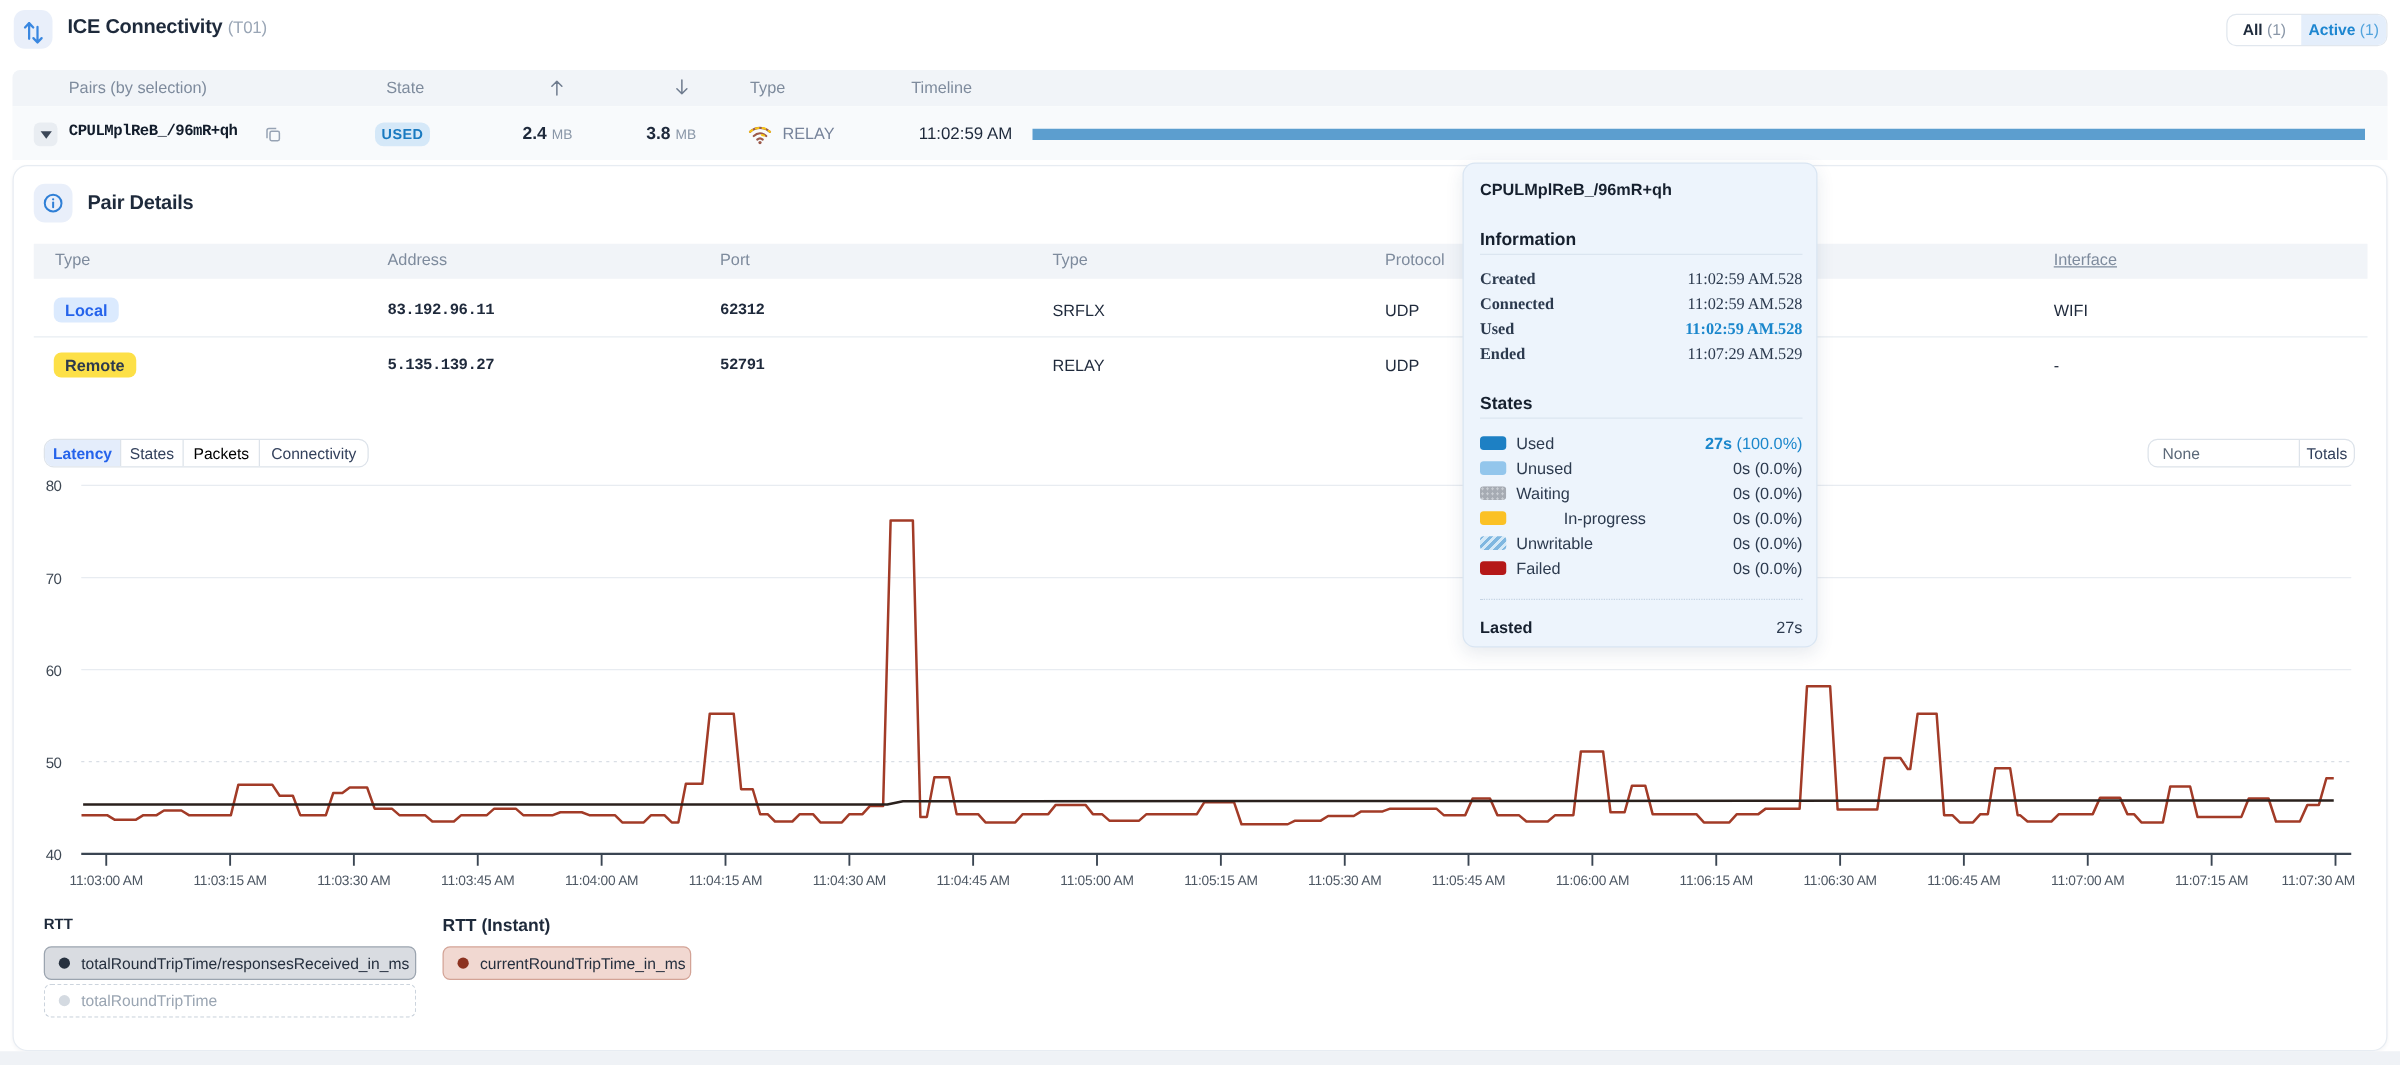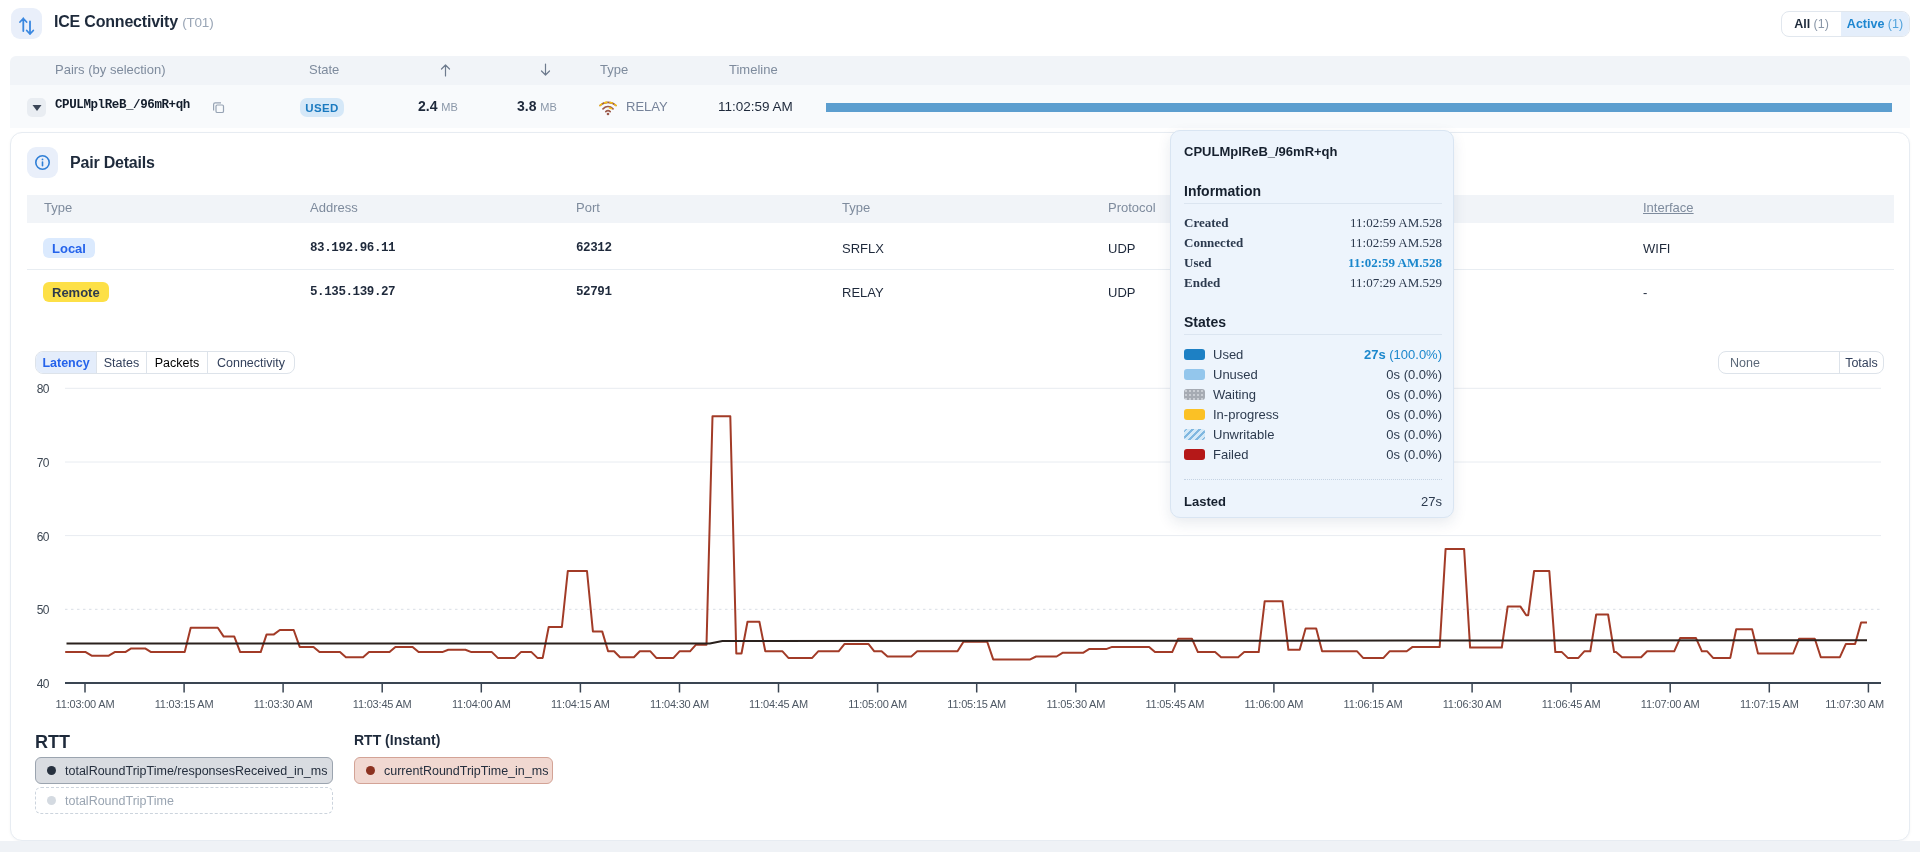--- a/index.html
+++ b/index.html
@@ -58,21 +58,21 @@
 
   <svg class="abs" style="left:588px; top:12px;" width="20" height="20" viewBox="0 0 20 20" fill="none" stroke-linecap="round">
     <path d="M2 8.5 C6.5 4.2 13.5 4.2 18 8.5" stroke="#9c5a4b" stroke-width="1.7"></path>
     <path d="M2 8.5 C6.5 4.2 13.5 4.2 18 8.5" stroke="#f8c614" stroke-width="1.6" stroke-dasharray="2.2 3.2"></path>
     <path d="M5 11.8 C8 9 12 9 15 11.8" stroke="#9c5a4b" stroke-width="1.7"></path>
     <path d="M11.5 11 C13 11.2 14 12 15 11.8" stroke="#f8c614" stroke-width="1.6" stroke-dasharray="1.8 2.6"></path>
     <path d="M7.8 14.7 C9.1 13.5 10.9 13.5 12.2 14.7" stroke="#9c5a4b" stroke-width="1.7"></path>
     <circle cx="10" cy="17" r="1.3" fill="#9c5a4b" stroke="none"></circle>
   </svg>
   <span class="abs" style="left:616px; top:14px; font-size:13px; color:#76839a;">RELAY</span>
-  <span class="abs" style="left:708px; top:14px; font-size:13.5px; color:#1e293b;">11:02:59 AM</span>
+  <span class="abs" style="left:725px; top:14px; font-size:13.5px; color:#1e293b;">11:02:59 AM</span>
 
   <div class="abs" style="left:816px; top:18px; width:1066px; height:9px; background:#5c9ecf;"></div>
 </div>
 
 <div class="abs" style="left:10px; top:132px; width:1900px; height:709px; background:#fff; border:1px solid #e7ecf2; border-radius:12px; box-shadow:0 1px 3px rgba(15,23,42,0.04);"></div>
 <div class="abs" style="left:0px; top:841px; width:1920px; height:11px; background:#eff2f6;"></div>
 
 <div class="abs" style="left:27px; top:147px; width:31px; height:31px; background:#e9effa; border-radius:9px; display:flex; align-items:center; justify-content:center;">
   <svg width="17" height="17" viewBox="0 0 17 17" fill="none">
     <circle cx="8.5" cy="8.5" r="6.7" stroke="#2f7fd6" stroke-width="1.6"></circle>
@@ -165,21 +165,21 @@
 <line x1="1670.2" y1="683" x2="1670.2" y2="692.5" stroke="#3a4552" stroke-width="1.5"></line>
 <text x="1670.2" y="708" text-anchor="middle" font-size="11" letter-spacing="-0.2" fill="#4e5864">11:07:00 AM</text>
 <line x1="1769.3" y1="683" x2="1769.3" y2="692.5" stroke="#3a4552" stroke-width="1.5"></line>
 <text x="1769.3" y="708" text-anchor="middle" font-size="11" letter-spacing="-0.2" fill="#4e5864">11:07:15 AM</text>
 <line x1="1868.4" y1="683" x2="1868.4" y2="692.5" stroke="#3a4552" stroke-width="1.5"></line>
 <text x="1884.0" y="708" text-anchor="end" font-size="11" letter-spacing="-0.2" fill="#4e5864">11:07:30 AM</text>
 <path d="M65.2 652.1 L85.7 652.1 L91.6 655.7 L108.8 655.7 L114.7 652.1 L125.3 652.1 L131.2 648.4 L145.1 648.4 L151.1 652.1 L184.7 652.1 L190.7 627.7 L217.8 627.7 L223.7 636.6 L234.3 636.6 L240.2 652.1 L260.7 652.1 L266.6 634.4 L273.9 634.4 L279.8 630.0 L293.7 630.0 L299.7 646.9 L313.5 646.9 L319.5 652.1 L340.0 652.1 L345.9 657.2 L363.1 657.2 L369.0 652.1 L389.5 652.1 L395.4 646.9 L412.6 646.9 L418.6 652.1 L442.3 652.1 L448.3 649.8 L465.4 649.8 L471.4 652.1 L491.9 652.1 L497.8 657.9 L515.0 657.9 L520.9 652.1 L531.5 652.1 L537.4 657.9 L542.7 657.9 L548.7 627.0 L561.9 627.0 L567.8 571.0 L587.0 571.0 L592.9 631.4 L602.2 631.4 L608.1 651.3 L614.1 651.3 L620.0 657.2 L633.9 657.2 L639.8 651.3 L650.4 651.3 L656.3 657.9 L673.5 657.9 L679.5 651.3 L690.0 651.3 L696.0 644.7 L706.5 644.7 L712.5 416.3 L730.3 416.3 L736.3 653.5 L741.5 653.5 L747.5 621.8 L759.4 621.8 L765.3 651.3 L782.5 651.3 L788.4 657.9 L812.2 657.9 L818.2 651.3 L838.6 651.3 L844.6 643.9 L868.4 643.9 L874.3 651.3 L881.6 651.3 L887.5 656.5 L911.3 656.5 L917.2 651.3 L957.5 651.3 L963.5 641.7 L987.2 641.7 L993.2 659.4 L1030.2 659.4 L1036.1 656.5 L1056.6 656.5 L1062.5 652.8 L1083.0 652.8 L1089.0 649.1 L1106.1 649.1 L1112.1 646.9 L1149.1 646.9 L1155.0 652.1 L1172.2 652.1 L1178.1 638.8 L1192.0 638.8 L1197.9 652.1 L1215.1 652.1 L1221.1 657.2 L1238.2 657.2 L1244.2 652.1 L1258.7 652.1 L1264.7 601.2 L1282.5 601.2 L1288.4 649.8 L1299.7 649.8 L1305.6 628.5 L1316.2 628.5 L1322.1 651.3 L1357.1 651.3 L1363.1 657.9 L1383.5 657.9 L1389.5 651.3 L1406.7 651.3 L1412.6 646.9 L1439.7 646.9 L1445.6 548.9 L1464.1 548.9 L1470.1 647.6 L1501.8 647.6 L1507.7 606.4 L1520.3 606.4 L1526.2 615.2 L1528.2 615.2 L1534.1 571.0 L1549.3 571.0 L1555.3 652.1 L1561.9 652.1 L1567.8 657.9 L1578.4 657.9 L1584.3 651.3 L1590.3 651.3 L1596.2 614.5 L1608.1 614.5 L1614.1 652.1 L1616.0 652.1 L1622.0 657.2 L1641.1 657.2 L1647.1 651.3 L1674.2 651.3 L1680.1 638.1 L1696.0 638.1 L1701.9 651.3 L1707.2 651.3 L1713.1 657.9 L1730.3 657.9 L1736.2 629.2 L1752.1 629.2 L1758.0 653.5 L1793.1 653.5 L1799.0 638.8 L1814.8 638.8 L1820.8 657.2 L1839.9 657.2 L1845.9 643.9 L1855.1 643.9 L1861.1 622.6 L1867.0 622.6" fill="none" stroke="#a23b27" stroke-width="2" stroke-linejoin="round"></path>
 <path d="M66.5 643.6 L709.8 643.6 L722.4 641.0 L1406.0 640.6 L1867.0 640.3" fill="none" stroke="#2a211d" stroke-width="2" stroke-linejoin="round"></path>
 </svg>
 
-<div class="abs" style="left:35px; top:732px; font-size:18px; font-weight:bold; color:#1e2a3b;">RTT</div>
+<div class="abs" style="left:35px; top:732px; font-size:12px; font-weight:bold; color:#1e2a3b;">RTT</div>
 <div class="abs" style="left:35px; top:757px; width:298px; height:27px; background:#d9dce1; border:1px solid #9ba4af; border-radius:6px; display:flex; align-items:center; padding-left:11px; font-size:12.5px; color:#252f3e;">
   <span style="width:9px; height:9px; border-radius:50%; background:#27313f; margin-right:9px; flex:none;"></span>totalRoundTripTime/responsesReceived_in_ms
 </div>
 <div class="abs" style="left:35px; top:787px; width:298px; height:27px; background:#fff; border:1px dashed #ccd4dd; border-radius:6px; display:flex; align-items:center; padding-left:11px; font-size:12.5px; color:#9aa5b2;">
   <span style="width:9px; height:9px; border-radius:50%; background:#d4dae1; margin-right:9px; flex:none;"></span>totalRoundTripTime
 </div>
 <div class="abs" style="left:354px; top:732px; font-size:14px; font-weight:bold; color:#1e2a3b;">RTT (Instant)</div>
 <div class="abs" style="left:354px; top:757px; width:199px; height:27px; background:#f1d8d1; border:1px solid #d3a396; border-radius:6px; display:flex; align-items:center; padding-left:11px; font-size:12.5px; color:#252f3e;">
   <span style="width:9px; height:9px; border-radius:50%; background:#8c3220; margin-right:9px; flex:none;"></span>currentRoundTripTime_in_ms
 </div>
@@ -205,21 +205,21 @@
         <span style="font-weight:bold;">Ended</span>
         <span>11:07:29 AM.529</span>
       </div>
   </div>
   <div class="abs" style="left:13px; top:183px; font-size:14px; font-weight:bold; color:#16202e;">States</div>
   <div class="abs" style="left:13px; top:203px; width:258px; height:1px; background:#dbe5f0;"></div>
   <div class="abs" style="left:13px; top:213px; width:258px;">
     <div style="display:flex; align-items:center; height:20px;"><span style="width:21px; height:11px; border-radius:3px; background:#1d80c4; margin-right:8px;"></span>Used<span style="margin-left:auto; color:#1b87cc; font-weight:bold;">27s <span style="font-weight:normal;">(100.0%)</span></span></div>
     <div style="display:flex; align-items:center; height:20px;"><span style="width:21px; height:11px; border-radius:3px; background:#93c6ec; margin-right:8px;"></span>Unused<span style="margin-left:auto;">0s (0.0%)</span></div>
     <div style="display:flex; align-items:center; height:20px;"><span style="width:21px; height:11px; border-radius:3px; background:#a6abb3; background-image:radial-gradient(circle at 2px 2px, #c9cdd3 0.9px, transparent 1.1px); background-size:4px 4px; margin-right:8px;"></span>Waiting<span style="margin-left:auto;">0s (0.0%)</span></div>
-    <div style="display:flex; align-items:center; height:20px;"><span style="width:21px; height:11px; border-radius:3px; background:#fbc125; margin-right:8px;"></span>In-progress<span style="margin-left:auto;">0s (0.0%)</span></div>
+    <div style="display:flex; align-items:center; height:20px;gap:38px;"><span style="width:21px; height:11px; border-radius:3px; background:#fbc125; margin-right:8px;"></span>In-progress<span style="margin-left:auto;">0s (0.0%)</span></div>
     <div style="display:flex; align-items:center; height:20px;"><span style="width:21px; height:11px; border-radius:3px; background:repeating-linear-gradient(135deg,#7fb7e0 0 2.5px,#d4e9f7 2.5px 5px); margin-right:8px;"></span>Unwritable<span style="margin-left:auto;">0s (0.0%)</span></div>
     <div style="display:flex; align-items:center; height:20px;"><span style="width:21px; height:11px; border-radius:3px; background:#b51818; margin-right:8px;"></span>Failed<span style="margin-left:auto;">0s (0.0%)</span></div>
   </div>
   <div class="abs" style="left:13px; top:348px; width:258px; height:0; border-top:1px dotted #c5d3e3;"></div>
   <div class="abs" style="left:13px; top:363px; width:258px; display:flex; justify-content:space-between;">
       <span style="font-weight:bold; color:#16202e;">Lasted</span>
       <span>27s</span>
     </div>
 </div>
 

